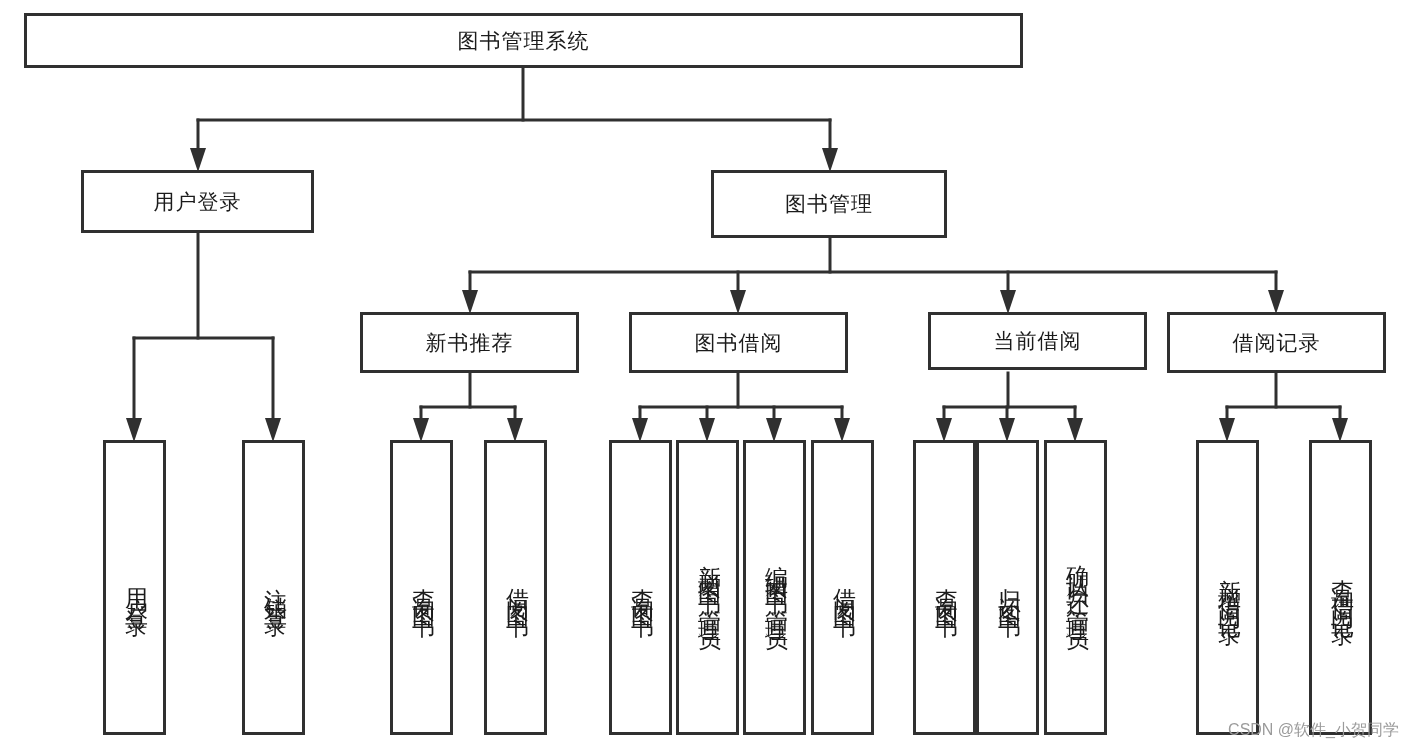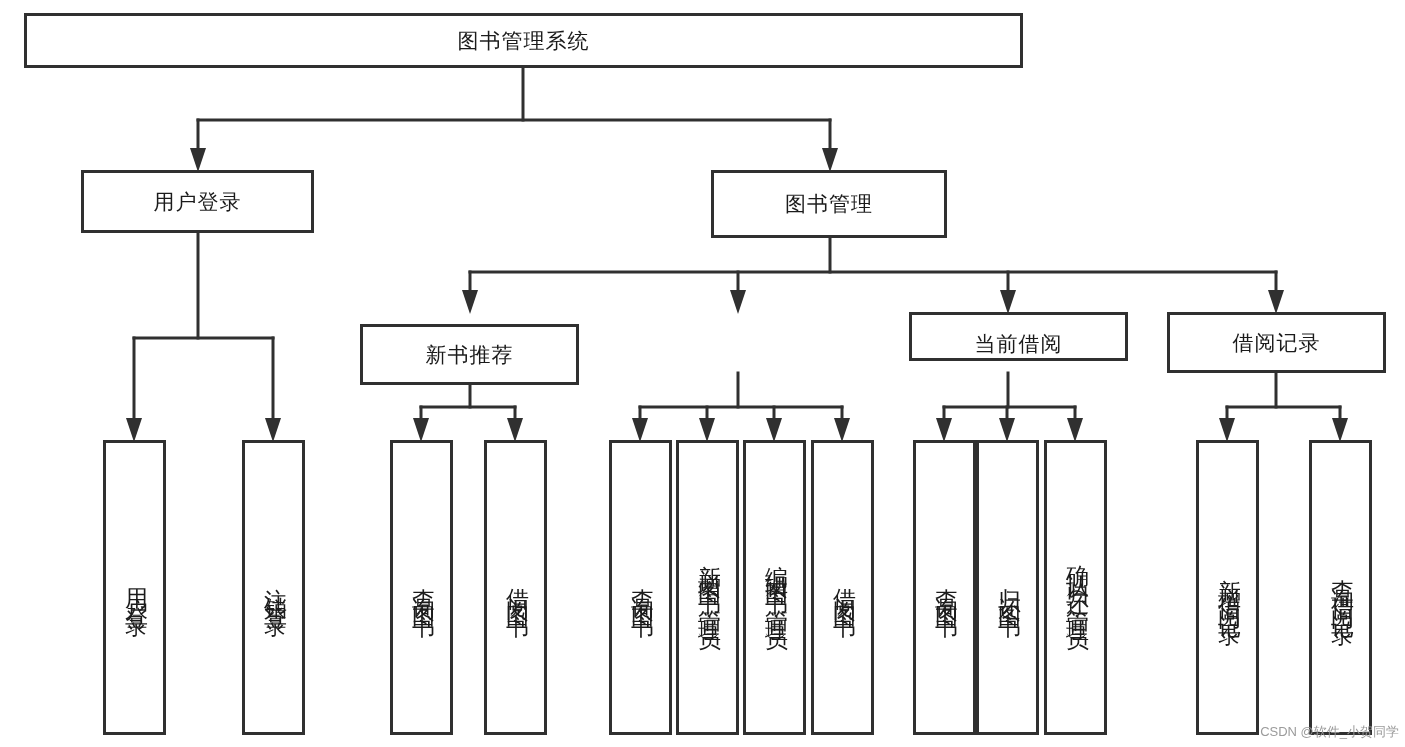--- a/index.html
+++ b/index.html
@@ -32,23 +32,23 @@
     text-orientation: mixed;
     font-size: 23px;
     letter-spacing: 9px;
     line-height: 1;
     color: #1b1b1b;
   }
   
   #n-root    { left: 24px;   top: 13px;  width: 999px; height: 55px; }
   #n-login   { left: 81px;   top: 170px; width: 233px; height: 63px; }
   #n-manage  { left: 711px;  top: 170px; width: 236px; height: 68px; }
-  #n-newbook { left: 360px;  top: 324px; width: 219px; height: 61px; }
+  #n-newbook { left: 360px;  top: 312px; width: 219px; height: 61px; }
   #n-borrow  { left: 629px;  top: 312px; width: 219px; height: 61px; }
-  #n-current { left: 909px;  top: 312px; width: 219px; height: 49px; align-items: flex-end; }
+  #n-current { left: 928px;  top: 312px; width: 219px; height: 58px; }
   #n-records { left: 1167px; top: 312px; width: 219px; height: 61px; }
 
   .leaf { top: 440px; width: 63px; height: 295px; }
   #l-login-0   { left: 103px; }
   #l-login-1   { left: 242px; }
   #l-newbook-0 { left: 390px; }
   #l-newbook-1 { left: 484px; }
   #l-borrow-0  { left: 609px; }
   #l-borrow-1  { left: 676px; }
   #l-borrow-2  { left: 743px; }
@@ -56,21 +56,21 @@
   #l-current-0 { left: 913px; }
   #l-current-1 { left: 976px; }
   #l-current-2 { left: 1044px; }
   #l-records-0 { left: 1196px; }
   #l-records-1 { left: 1309px; }
 
   .watermark {
     position: absolute;
     right: 6px;
     bottom: 6px;
-    font-size: 13px;
+    font-size: 16px;
     color: #9b9b9b;
     white-space: nowrap;
     z-index: 5;
   }
 </style>
 </head>
 <body>
 
 <div class="canvas">
 
@@ -157,20 +157,23 @@
   <div class="box" id="n-login">
     <span class="hlabel">用户登录</span>
   </div>
   <div class="box" id="n-manage">
     <span class="hlabel">图书管理</span>
   </div>
 
   <div class="box" id="n-newbook">
     <span class="hlabel">新书推荐</span>
   </div>
+  <div class="box" id="n-borrow">
+    <span class="hlabel">图书借阅</span>
+  </div>
   <div class="box" id="n-current">
     <span class="hlabel">当前借阅</span>
   </div>
   <div class="box" id="n-records">
     <span class="hlabel">借阅记录</span>
   </div>
 
   <div class="box leaf" id="l-login-0">
     <span class="vtext">用户登录</span>
   </div>

